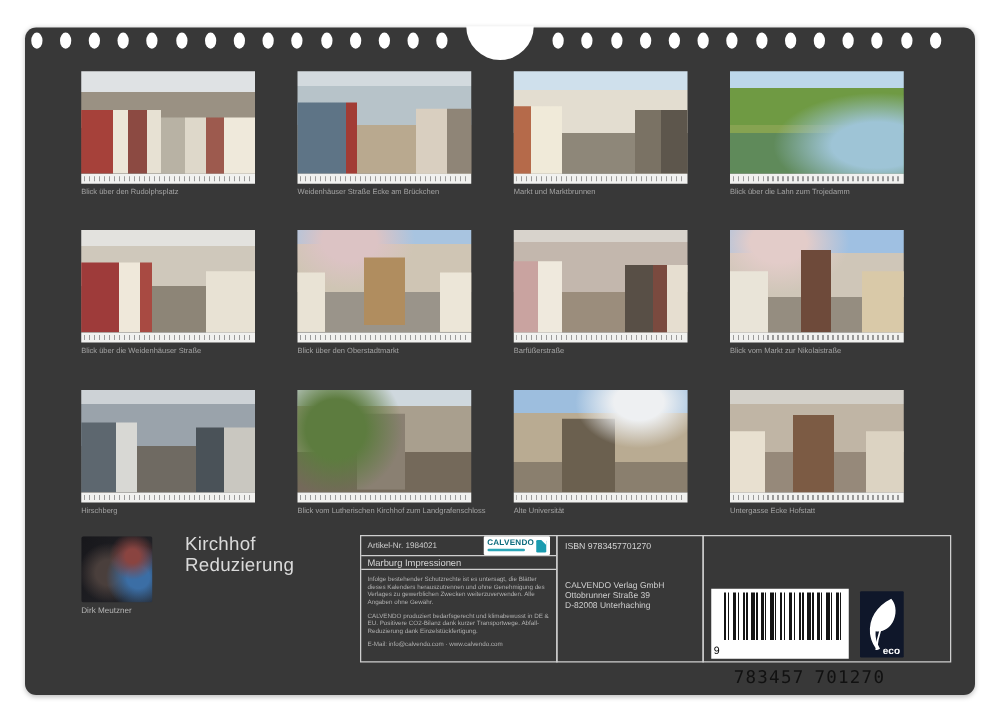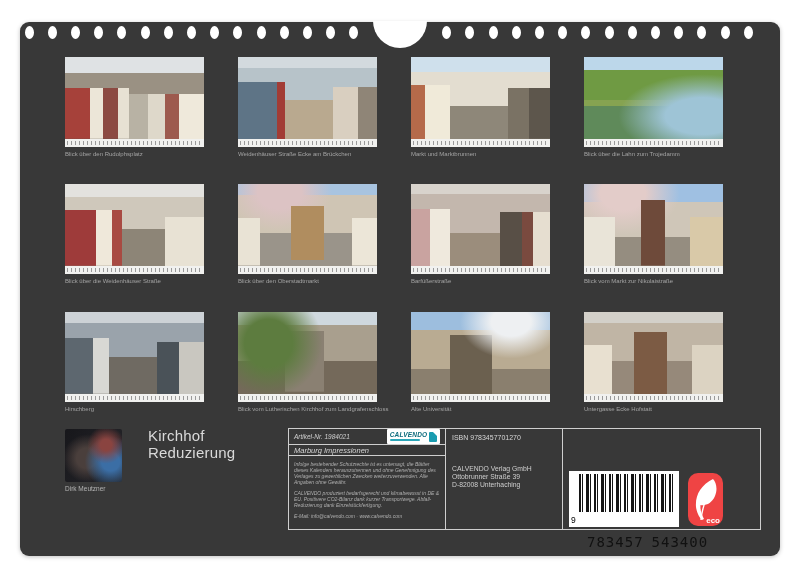--- a/index.html
+++ b/index.html
@@ -74,21 +74,21 @@
   .author-photo{position:absolute;left:45px;top:407px;width:57px;height:53px;border-radius:2px;
       background:
       radial-gradient(circle at 72% 30%,#8a4440 0 10%,rgba(0,0,0,0) 34%),
       radial-gradient(circle at 80% 62%,#3b6ea5 0 16%,rgba(0,0,0,0) 46%),
       radial-gradient(circle at 38% 55%,#4a3f3c 0 22%,rgba(0,0,0,0) 52%),
       linear-gradient(120deg,#17171b,#26262b);}
   .author-name{position:absolute;left:45px;top:463px;font-size:6.5px;color:#b5b5b5;}
   .main-title{position:absolute;left:128px;top:406px;font-size:15px;line-height:16.5px;color:#dadada;font-weight:400;letter-spacing:.2px;}
   .info-wrap{position:absolute;left:268px;top:406px;width:473px;height:104px;}
   .box{position:absolute;top:0;height:102px;border:1px solid #cfcfcf;box-sizing:border-box;}
-  .box-left{left:0;width:158px;display:flex;flex-direction:column;font-style:italic;}
+  .box-left{left:0;width:158px;display:flex;flex-direction:column;}
   .box-mid{left:157px;width:118px;padding:5px 6px;box-sizing:border-box;}
   .box-right{left:274px;width:199px;}
   .row-artikel{height:19px;display:flex;align-items:center;justify-content:space-between;
       padding:0 5px;border-bottom:1px solid #cfcfcf;}
   .artikel-text{font-size:6.5px;color:#cfcfcf;}
   .row-prodtitle{height:22px;display:flex;align-items:center;padding:0 5px;border-bottom:1px solid #cfcfcf;}
   .prodtitle-text{font-size:7.5px;color:#d6d6d6;}
   .row-legal{flex:1;display:flex;flex-direction:column;padding:5px;}
   .legal-p{font-size:5px;line-height:6px;color:#b0b0b0;margin:0 0 5px 0;}
   .contact-p{font-size:5px;color:#b0b0b0;margin-top:auto;}
@@ -105,22 +105,22 @@
   .barcode-box{position:absolute;left:6px;top:42px;width:110px;height:56px;background:#fff;
         padding:3px 4px 0 10px;box-sizing:border-box;}
   .bars{height:38px;background:repeating-linear-gradient(90deg,
         #141414 0 2px,#fff 2px 3px,#141414 3px 4px,#fff 4px 7px,
         #141414 7px 10px,#fff 10px 11px,#141414 11px 12px,#fff 12px 15px);}
   .barcode-digits{display:flex;align-items:center;height:13px;font-size:14px;color:#111;
         font-family:"DejaVu Sans Mono",monospace;margin-top:23px;}
   .bd-lead{position:absolute;left:2px;bottom:2px;font-size:8.5px;}
   .bd-g1{margin-left:8px;letter-spacing:1px;}
   .bd-g2{margin-left:8px;letter-spacing:1px;}
-  .eco-box{position:absolute;left:125px;top:44px;width:35px;height:53px;background:#ef4444;
-        border-radius:10px;overflow:hidden;}
+  .eco-box{position:absolute;left:125px;top:44px;width:35px;height:53px;background:#0f172a;
+        border-radius:1px;overflow:hidden;}
   .eco-label{position:absolute;right:3px;bottom:1px;font-size:8px;color:#fff;font-weight:bold;}
 </style>
 </head>
 <body>
 
 <div class="page">
   <div class="card">
 
     <div>
         <div class="hole" style="left: 4.5px;"></div>
@@ -255,21 +255,21 @@
           <div>D-82008 Unterhaching</div>
         </div>
       </div>
 
       <div class="box box-right">
         <div class="barcode-box">
           <div class="bars"></div>
           <div class="bd-lead">9</div>
           <div class="barcode-digits">
             <span class="bd-g1">783457</span>
-            <span class="bd-g2">543400</span>
+            <span class="bd-g2">701270</span>
           </div>
         </div>
         <div class="eco-box">
           <svg width="35" height="53" viewBox="0 0 35 53">
             <path d="M25 6 C13 12 7 22 8 34 C9 41 12 45 14 47 L16 46 C14 42 12 38 12.5 32 C18 33 24 30 27 23 C30 16 28 9 25 6 Z" fill="#ffffff"></path>
             <path d="M13 47 C14 36 17 26 24 14" stroke="#ffffff" stroke-width="1.4" fill="none"></path>
           </svg>
           <span class="eco-label">eco</span>
         </div>
       </div>

